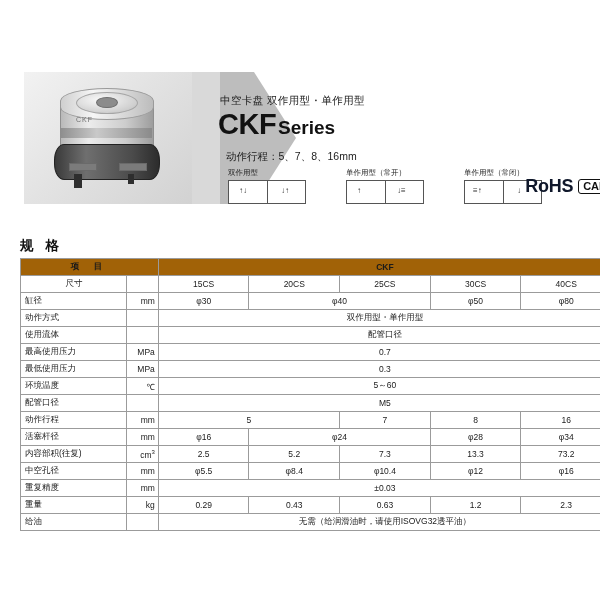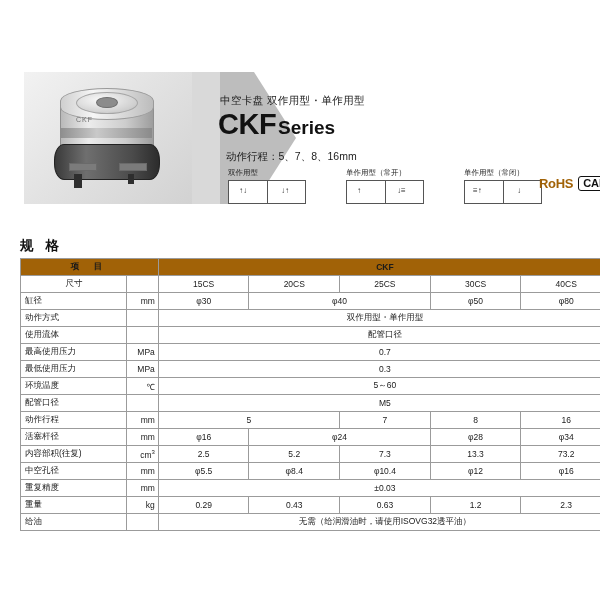--- a/index.html
+++ b/index.html
@@ -232,23 +232,23 @@
   }
   .cad-badges {
     position: absolute;
     right: 0px;
     top: 104px;
     display: flex;
     gap: 5px;
     align-items: center;
   }
   .badge-rohs {
-    font-size: 13px;
+    font-size: 18px;
     font-weight: bold;
-    color: #a16207;
+    color: #0f172a;
     letter-spacing: -0.3px;
   }
   .badge-cad {
     border: 1.5px solid #111;
     border-radius: 3px;
     font-size: 11px;
     font-weight: bold;
     padding: 0px 4px 1px 4px;
     color: #111;
   }

